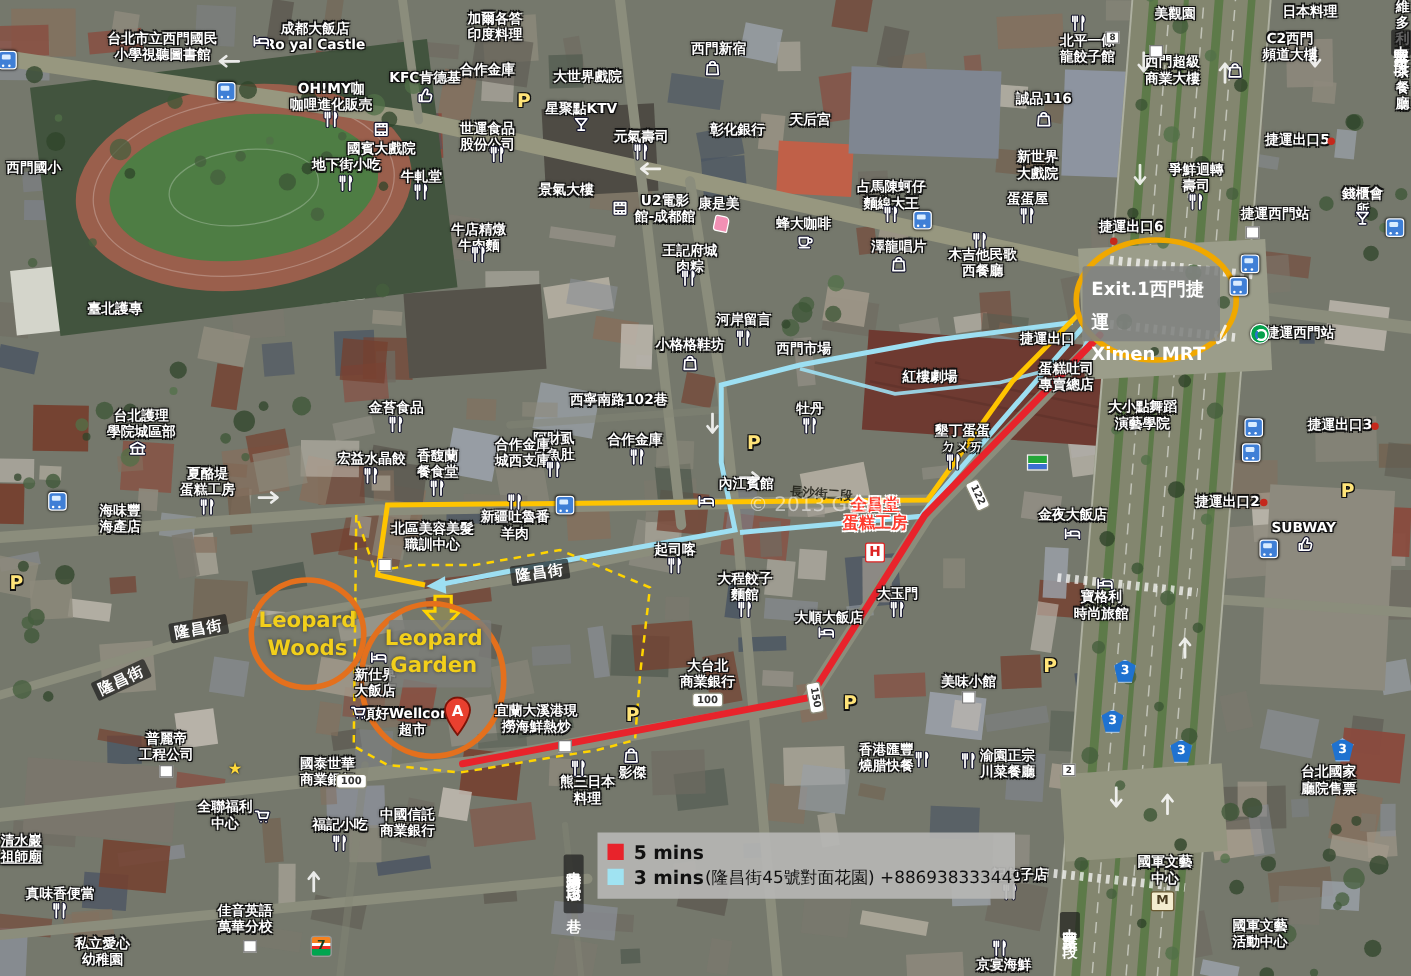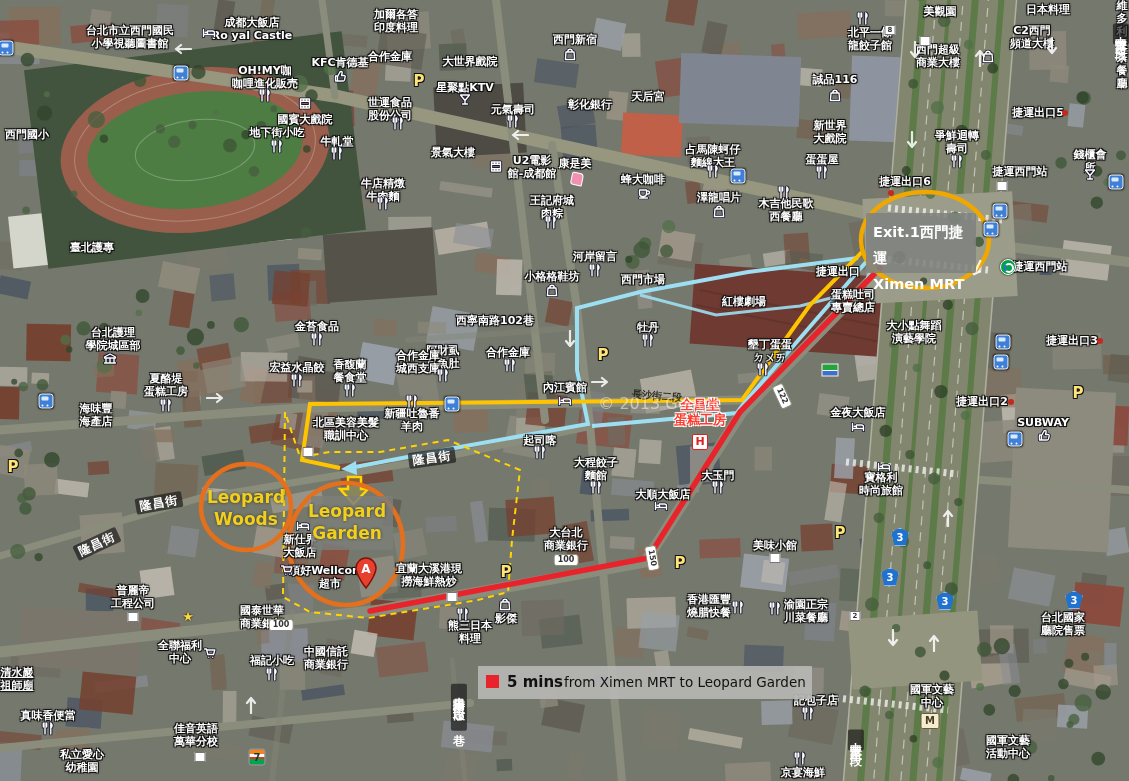--- a/index.html
+++ b/index.html
@@ -660,21 +660,21 @@
       <div class="lbl" style="left: 317px; top: 327px;">金苔食品</div>
       <div class="lbl" style="left: 113px; top: 340px;">台北護理
 學院城區部</div>
       <div class="lbl" style="left: 166px; top: 386px;">夏酪堤
 蛋糕工房</div>
       <div class="lbl" style="left: 96px; top: 416px;">海味豐
 海產店</div>
       <div class="lbl" style="left: 412px; top: 421px;">新疆吐魯番
 羊肉</div>
       <div class="lbl" style="left: 540px; top: 441px;">起司喀</div>
-      <div class="lbl" style="left: 565px; top: 388px;">內江賓館</div>
+      <div class="lbl" style="left: 597px; top: 388px;">內江賓館</div>
       <div class="lbl" style="left: 310px; top: 430px; margin-left: 36px;">北區美容美髮
 職訓中心</div>
       <div class="lbl" style="left: 770px; top: 352px;">墾丁蛋蛋
 ㄉㄨㄞ</div>
       <div class="lbl" style="left: 853px; top: 302px;">蛋糕吐司
 專賣總店</div>
       <div class="lbl" style="left: 914px; top: 333px;">大小點舞蹈
 演藝學院</div>
       <div class="lbl" style="left: 858px; top: 413px;">金夜大飯店</div>
       <div class="lbl" style="left: 881px; top: 485px;">寶格利
@@ -1173,16 +1173,20 @@
 
   <svg id="apin" width="24" height="32" viewBox="0 0 24 32">
     <path d="M12 1C6.5 1 2 5.5 2 11c0 7.5 10 20 10 20s10-12.5 10-20C22 5.5 17.5 1 12 1z" fill="#e8402f" stroke="#7c1408" stroke-width="1.5"></path>
     <text x="12" y="16" text-anchor="middle" font-size="12" font-weight="bold" fill="#fff" font-family="DejaVu Sans, sans-serif">A</text>
   </svg>
 
   <div id="legend">
     <div class="leg-row">
       <span class="leg-sq" style="background: rgb(232, 35, 43);"></span>
       <span class="leg-time">5 mins</span>
-      <span class="leg-desc">from Ximen MRT to Leopard Garden</span>
+    </div>
+    <div class="leg-row">
+      <span class="leg-sq" style="background: rgb(160, 227, 242);"></span>
+      <span class="leg-time">3 mins</span>
+      <span class="leg-desc">(隆昌街45號對面花園) +886938333449</span>
     </div>
   </div>
 </div>
 
 </body></html>

